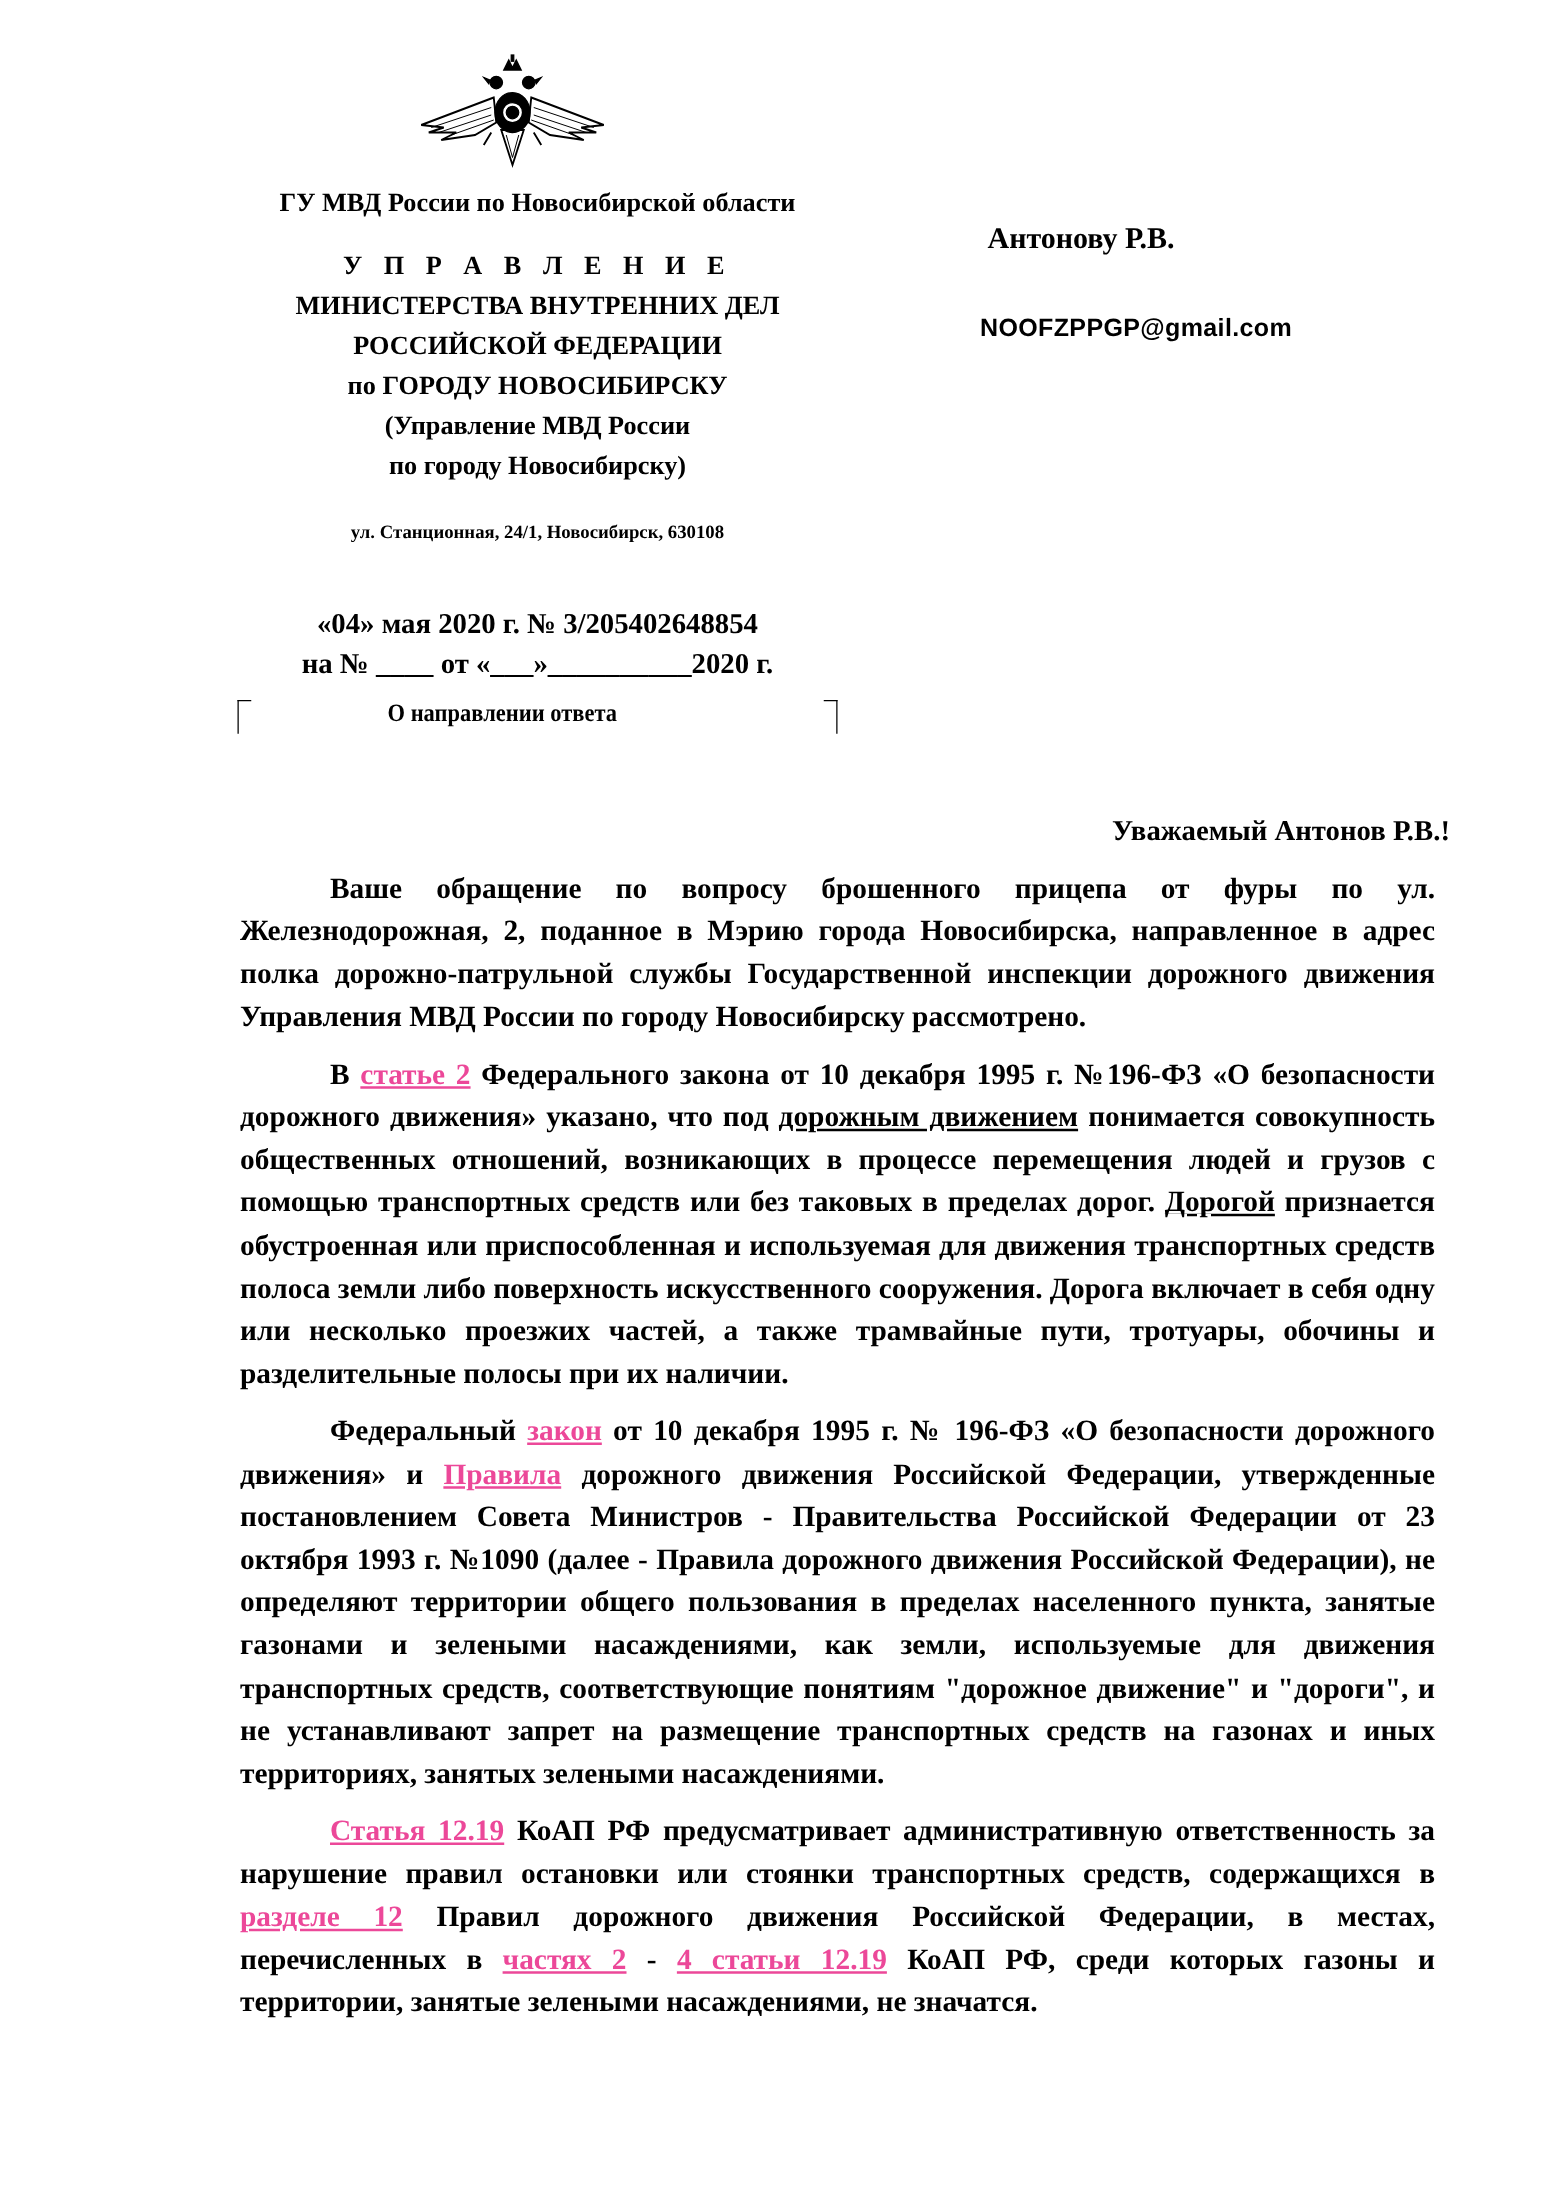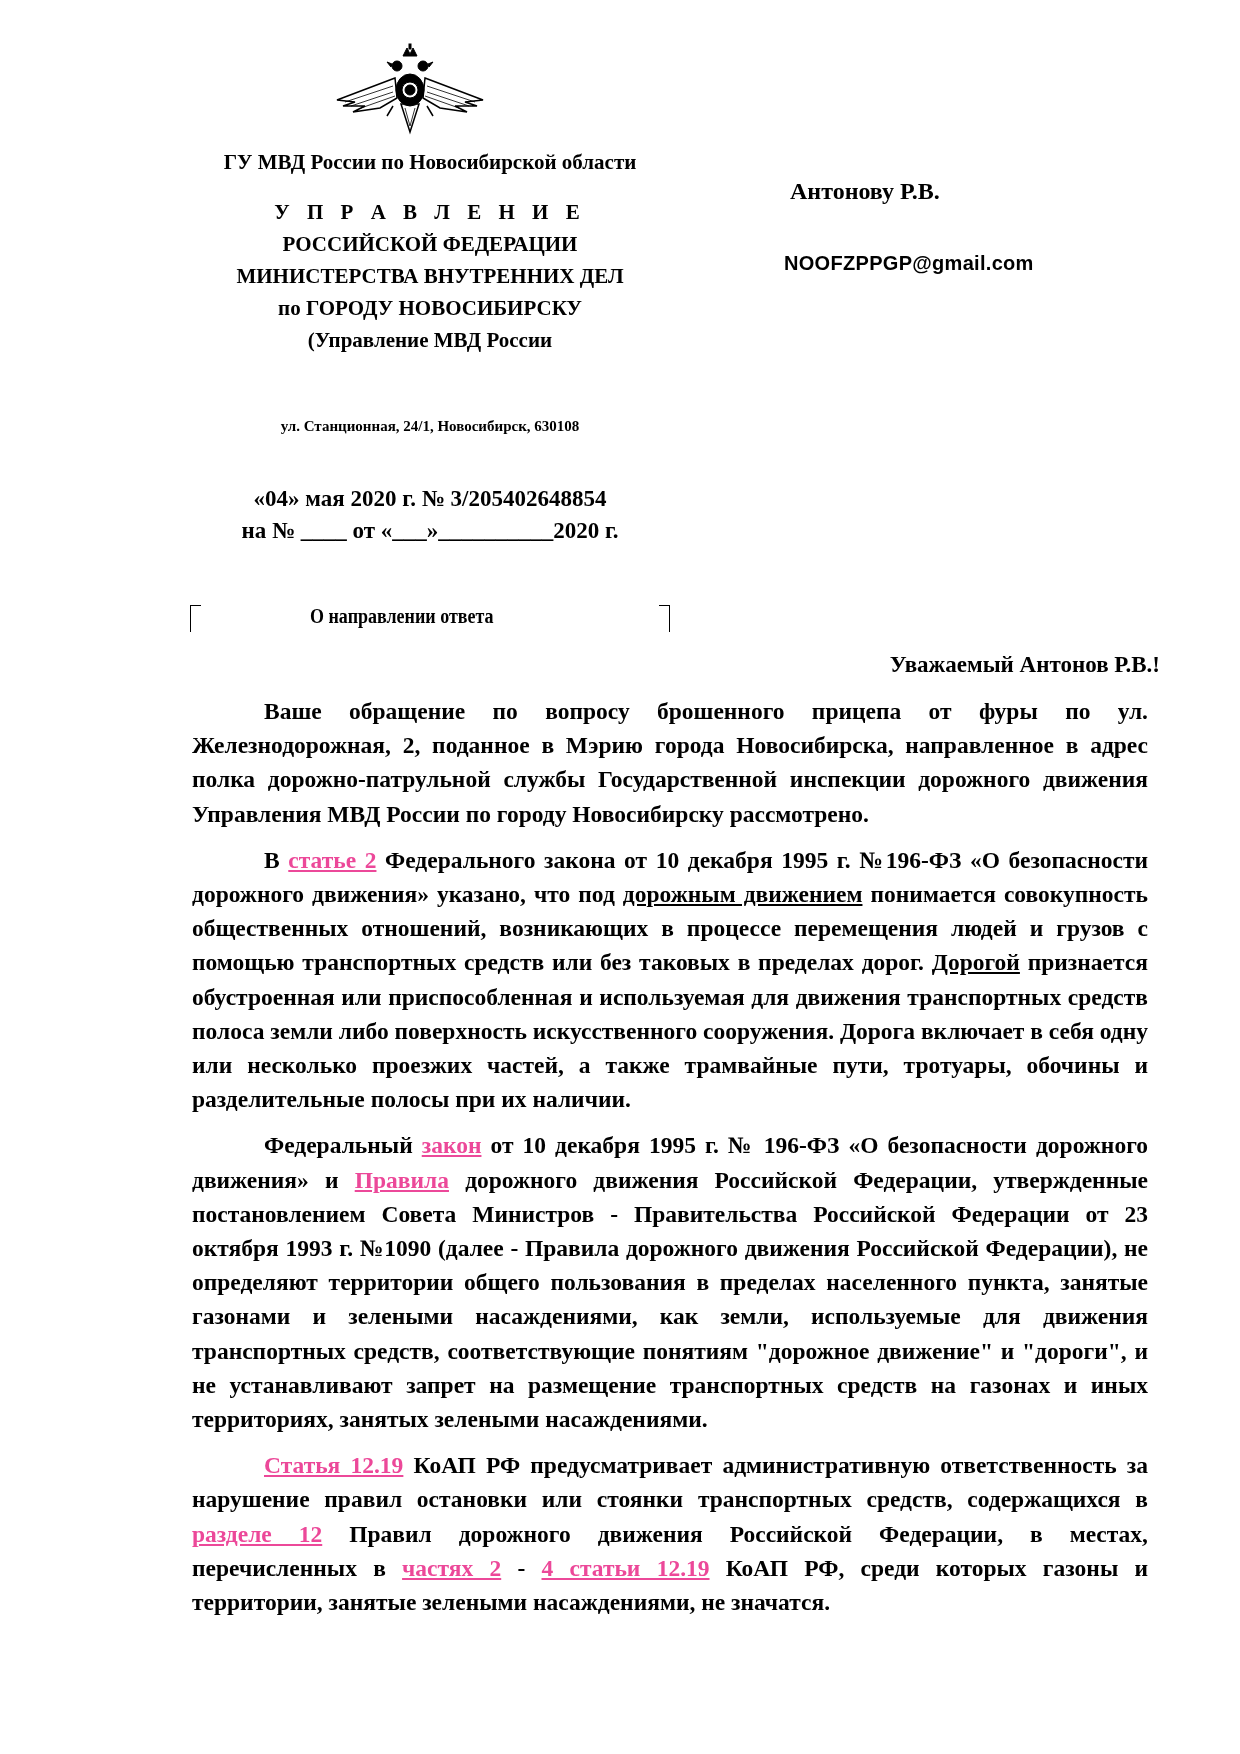--- a/index.html
+++ b/index.html
@@ -10,21 +10,21 @@
   .abs { position: absolute; font-weight: bold; }
   .emblem { left: 335px; top: 42px; width: 150px; height: 96px; }
   .hdr-block { left: 160px; width: 540px; text-align: center; }
   .org-top { top: 150px; font-size: 21px; font-weight: bold; }
   .org-title { top: 196px; font-size: 21px; font-weight: bold; line-height: 32px; }
   .org-title .spaced { letter-spacing: 6px; }
   .address { top: 418px; font-size: 15px; }
   .dateline { top: 483px; font-size: 23px; line-height: 32px; }
   .recipient { left: 790px; top: 178px; font-size: 24px; }
   .email { left: 784px; top: 252px; font-size: 20px; font-family: "Liberation Sans", sans-serif; letter-spacing: 0.3px; }
-  .subject { left: 190px; top: 605px; width: 480px; height: 28px; }
+  .subject { left: 190px; top: 560px; width: 480px; height: 28px; }
   .bracket-l { left: 0; top: 0; width: 10px; height: 26px; border-left: 1.5px solid #000; border-top: 1.5px solid #000; }
   .bracket-r { right: 0; top: 0; width: 10px; height: 26px; border-right: 1.5px solid #000; border-top: 1.5px solid #000; }
   .subject-text { position: absolute; left: 120px; top: 0; font-size: 20px; font-family: "Liberation Serif", serif; transform: scaleX(0.9); transform-origin: left; }
   .greeting { left: 160px; top: 652px; width: 1000px; text-align: right; font-size: 23px; }
   .body-text {
     left: 180px; top: 682px; width: 980px;
     font-size: 23.5px; line-height: 34.2px; text-align: justify;
   }
   .body-text p { margin: 12px; text-indent: 72px; }
   .link { color: #ec4899; text-decoration: underline; cursor: pointer; }
@@ -59,24 +59,25 @@
 
       <path d="M58 64 L52 74 M92 64 L98 74" stroke-width="1.5"></path>
     </g>
   </svg>
 </div>
 
 <div class="abs hdr-block org-top">ГУ МВД России по Новосибирской области</div>
 
 <div class="abs hdr-block org-title">
   <div class="spaced">У П Р А В Л Е Н И Е</div>
+  <div>МИНИСТЕРСТВА ВНУТРЕННИХ ДЕЛ</div>
   <div>РОССИЙСКОЙ ФЕДЕРАЦИИ</div>
-  <div>МИНИСТЕРСТВА ВНУТРЕННИХ ДЕЛ</div>
   <div>по ГОРОДУ НОВОСИБИРСКУ</div>
   <div>(Управление МВД  России</div>
+  <div>по городу Новосибирску)</div>
 </div>
 
 <div class="abs hdr-block address">ул. Станционная, 24/1, Новосибирск, 630108</div>
 
 <div class="abs hdr-block dateline">
   <div>«04» мая 2020 г. № 3/205402648854</div>
   <div>на № ____ от «___»__________2020 г.</div>
 </div>
 
 <div class="abs recipient">Антонову Р.В.</div>

